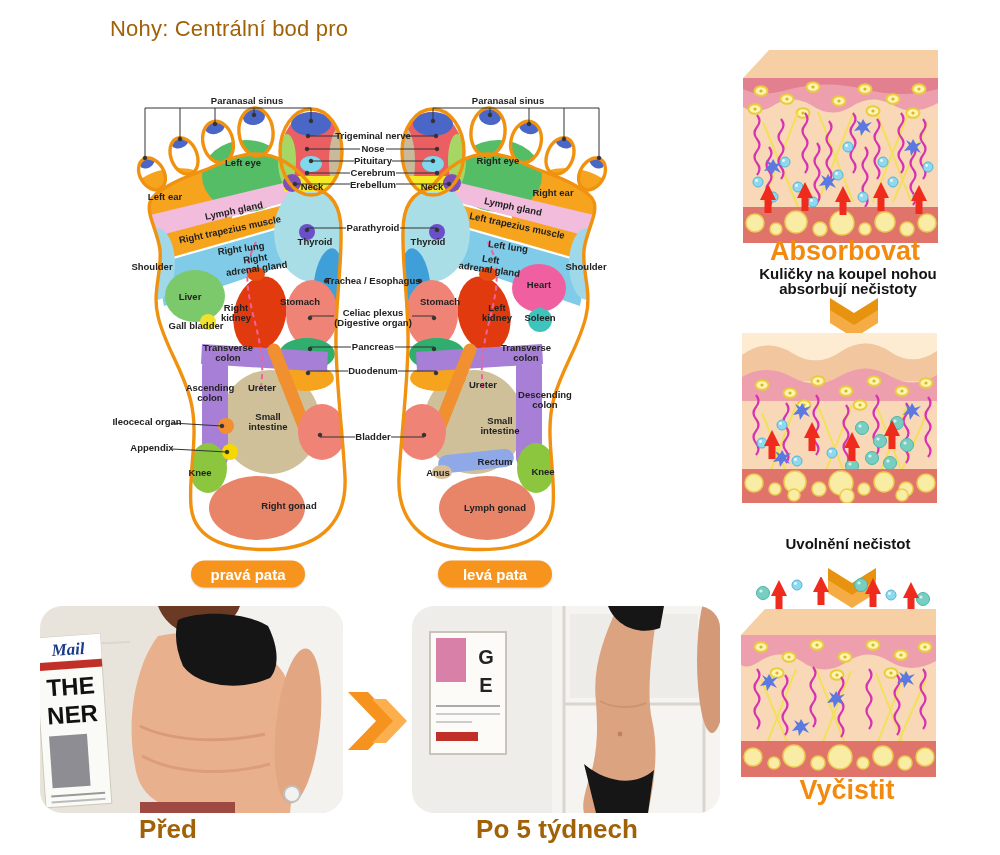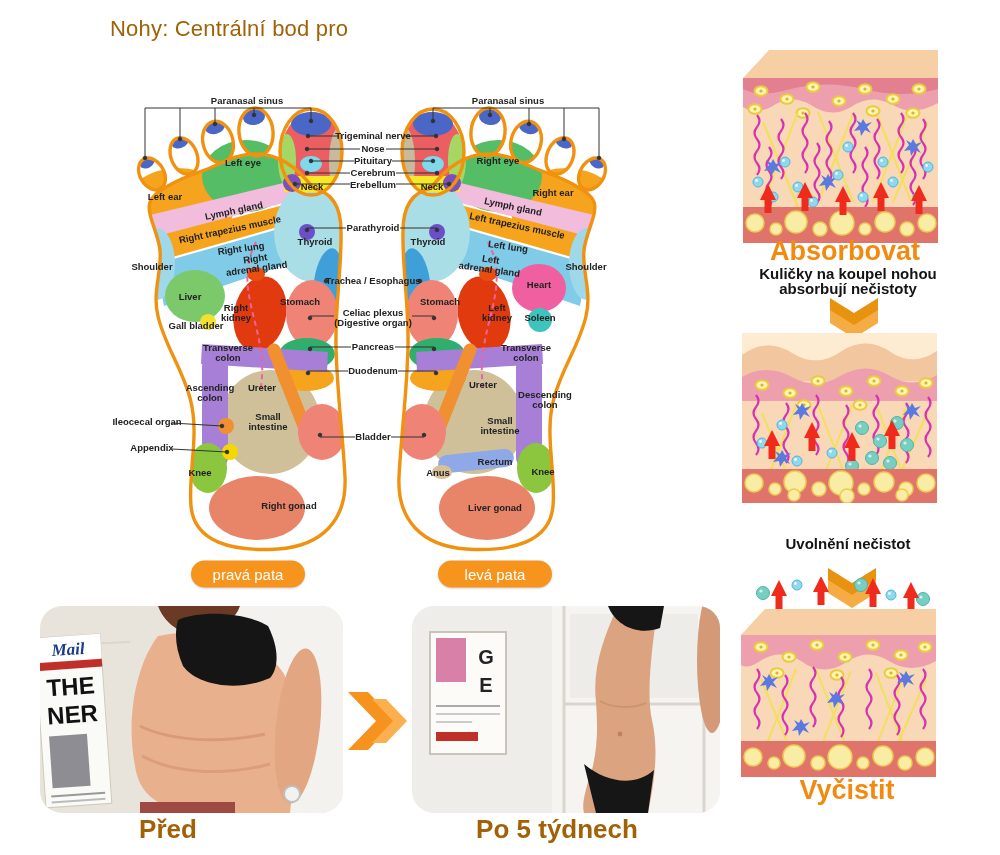--- a/index.html
+++ b/index.html
@@ -7,21 +7,21 @@
   
   .hdr{position:absolute;left:110px;top:16px;}
   .hdr .sub{font-size:22px;color:#a16207;letter-spacing:.2px;}
   .hdr .main{font-size:29px;font-weight:bold;color:#E8A41C;margin-top:9px;letter-spacing:.2px;}
   
   .chart{position:absolute;left:60px;top:92px;width:650px;height:505px;}
   .chart svg{position:absolute;left:0;top:0;}
   .fl{position:absolute;font-size:9.5px;font-weight:bold;color:#222;text-align:center;line-height:1.08;
       white-space:pre-line;transform:translate(-50%,-50%);pointer-events:none;}
   .heel-pill{position:absolute;width:114px;height:27px;background:#F7941D;border-radius:15px;
-      color:#fff;font-weight:normal;font-size:15px;display:flex;align-items:center;justify-content:center;
+      color:#fff;font-weight:bold;font-size:15px;display:flex;align-items:center;justify-content:center;
       transform:translate(-50%,-50%);box-shadow:0 1px 2px rgba(0,0,0,.18);}
   
   .panel-title{position:absolute;width:210px;text-align:center;font-size:27px;font-weight:bold;color:#F28A10;transform:translate(-50%,0);}
   .panel-cap{position:absolute;width:240px;text-align:center;font-size:15px;font-weight:bold;color:#141414;line-height:15px;transform:translate(-50%,0);}
   .skinbox{position:absolute;}
   .chev{position:absolute;}
   
   .photo{position:absolute;border-radius:22px;overflow:hidden;}
   .ba-label{position:absolute;font-size:26px;font-weight:bold;color:#a16207;transform:translate(-50%,0);white-space:nowrap;}
 </style>
@@ -248,21 +248,21 @@
         <span class="fl" style="left: 466px; top: 261px;">Transverse
 colon</span>
         <span class="fl" style="left: 423px; top: 293px;">Ureter</span>
         <span class="fl" style="left: 485px; top: 308px;">Descending
 colon</span>
         <span class="fl" style="left: 440px; top: 334px;">Small
 intestine</span>
         <span class="fl" style="left: 435px; top: 370px;">Rectum</span>
         <span class="fl" style="left: 378px; top: 381px;">Anus</span>
         <span class="fl" style="left: 483px; top: 380px;">Knee</span>
-        <span class="fl" style="left: 435px; top: 416px;">Liver gonad</span>
+        <span class="fl" style="left: 435px; top: 416px;">Lymph gonad</span>
       </div>
 
     <div class="heel-pill" style="left:188px;top:482px">pravá pata</div>
     <div class="heel-pill" style="left:435px;top:482px">levá pata</div>
   </div>
 
   <svg class="skinbox" style="left:743px;top:47px" width="195" height="196">
     <defs>
       <path id="sq" d="M0 0 q5 6 0 12 q-5 6 0 12 q5 6 0 12 q-5 6 0 12 q5 6 0 12" fill="none" stroke="#D633B2" stroke-width="2.2"></path>
       <g id="cel">

